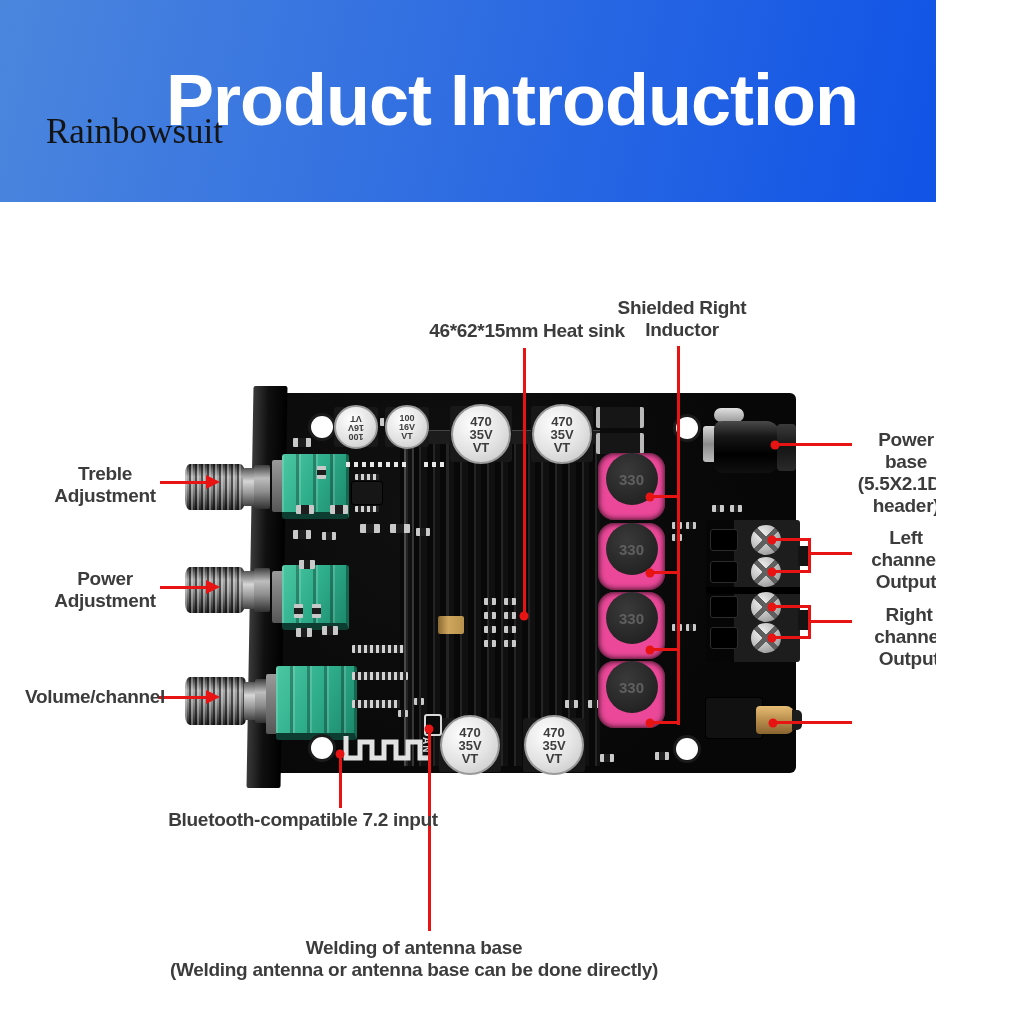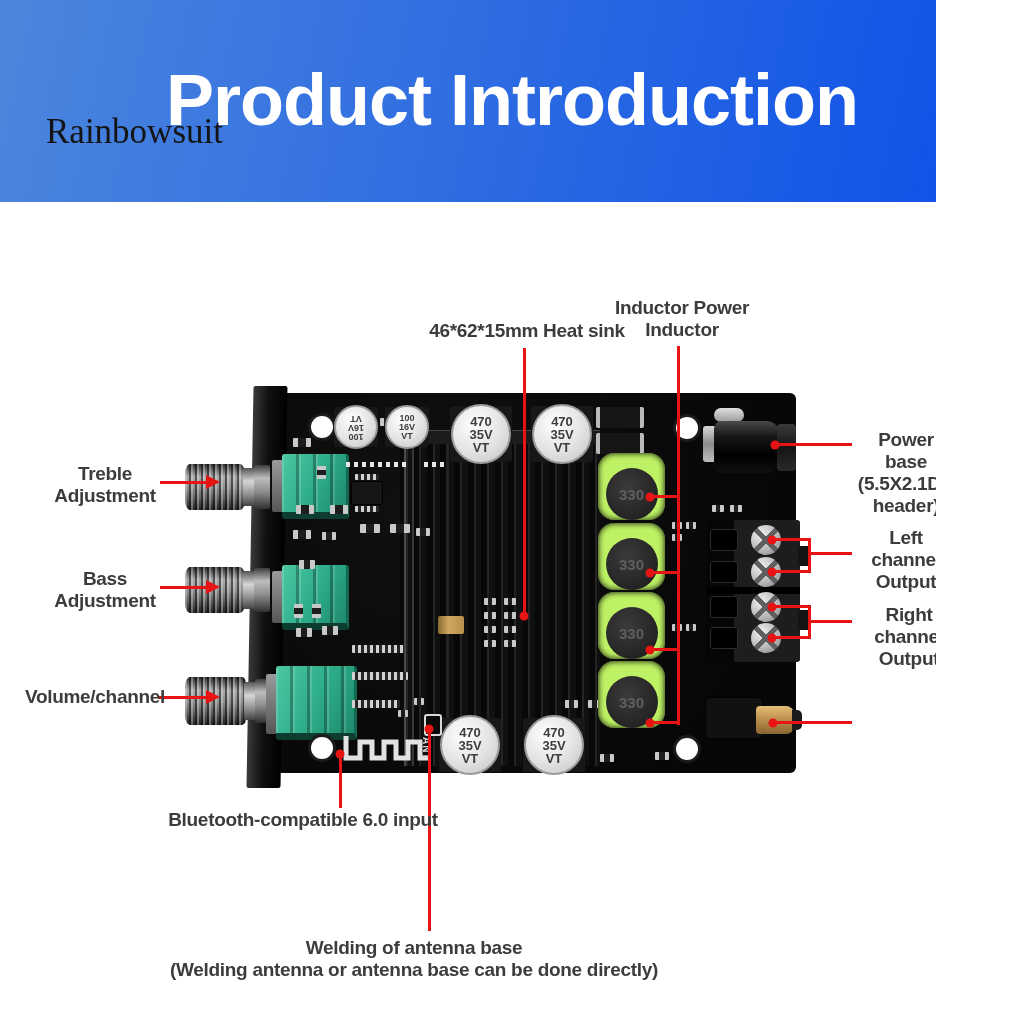--- a/index.html
+++ b/index.html
@@ -66,22 +66,22 @@
   .cap{position:absolute;border-radius:50%;transform:translate(-50%,-50%);z-index:6;
        background:radial-gradient(circle at 38% 32%,#ffffff,#e2e2e2 55%,#c2c2c2 100%);
        border:2px solid #9a9a9a;display:flex;align-items:center;justify-content:center;}
   .cap.big{width:56px;height:56px;}
   .cap.small{width:40px;height:40px;}
   .cap-text{white-space:pre-line;text-align:center;color:#3d3d3d;font-weight:700;}
   .cap.big .cap-text{font-size:13px;line-height:13px;}
   .cap.small .cap-text{font-size:9px;line-height:9px;}
   .flip{transform:translate(-50%,-50%) rotate(180deg);}
 
-  .ind{position:absolute;width:67px;height:67px;border-radius:16px;background:#bef264;
-       z-index:6;display:flex;align-items:flex-end;justify-content:center;
+  .ind{position:absolute;width:67px;height:67px;border-radius:16px;background:#ec4899;
+       z-index:6;display:flex;align-items:flex-start;justify-content:center;
        box-shadow:inset 0 0 6px #000;}
   .ind-core{width:52px;height:52px;border-radius:50%;
        background:radial-gradient(circle at 40% 35%,#3a3a3a,#242424 70%,#191919);
        display:flex;align-items:center;justify-content:center;
        color:#5f5f5f;font-size:15px;font-weight:700;}
 
   .comp{position:absolute;background:linear-gradient(90deg,#b9b9b9 0 9%,#161616 9% 91%,#b9b9b9 91%);
        border-radius:2px;z-index:5;}
   .smd{position:absolute;background:linear-gradient(90deg,#c9c9c9 0 30%,#1d1d1d 30% 70%,#c9c9c9 70%);
        border-radius:1px;z-index:5;}
@@ -305,34 +305,34 @@
   <div class="strip" style="left:352px;top:672px;width:56px;height:8px;"></div>
   <div class="strip" style="left:352px;top:700px;width:48px;height:8px;"></div>
   <div class="silk" style="left:346px;top:462px;width:60px;"></div>
   <div class="silk" style="left:424px;top:462px;width:24px;"></div>
 
   <div class="lbl" style="left:105px;top:463px;">Treble
 Adjustment</div>
   <div class="hline" style="left:160px;top:481px;width:46px;"></div>
   <div class="arrow-r" style="left:206px;top:482px;"></div>
 
-  <div class="lbl" style="left:105px;top:568px;">Bass
+  <div class="lbl" style="left:105px;top:568px;">Power
 Adjustment</div>
   <div class="hline" style="left:160px;top:586px;width:46px;"></div>
   <div class="arrow-r" style="left:206px;top:587px;"></div>
 
   <div class="lbl" style="left:95px;top:686px;">Volume/channel</div>
   <div class="hline" style="left:158px;top:696px;width:48px;"></div>
   <div class="arrow-r" style="left:206px;top:697px;"></div>
 
   <div class="lbl" style="left:527px;top:320px;">46*62*15mm Heat sink</div>
   <div class="vline" style="left:523px;top:348px;height:266px;"></div>
   <div class="dot" style="left:524px;top:616px;"></div>
 
-  <div class="lbl" style="left:682px;top:297px;">Inductor Power
+  <div class="lbl" style="left:682px;top:297px;">Shielded Right
 Inductor</div>
   <div class="vline" style="left:677px;top:346px;height:379px;"></div>
   <div class="hline" style="left:650px;top:495px;width:28px;"></div>
   <div class="dot" style="left:650px;top:497px;"></div>
   <div class="hline" style="left:650px;top:571px;width:28px;"></div>
   <div class="dot" style="left:650px;top:573px;"></div>
   <div class="hline" style="left:650px;top:648px;width:28px;"></div>
   <div class="dot" style="left:650px;top:650px;"></div>
   <div class="hline" style="left:650px;top:721px;width:28px;"></div>
   <div class="dot" style="left:650px;top:723px;"></div>
@@ -358,20 +358,20 @@
   <div class="dot" style="left:772px;top:638px;"></div>
   <div class="hline" style="left:773px;top:636px;width:38px;"></div>
   <div class="vline" style="left:808px;top:605px;height:34px;"></div>
   <div class="hline" style="left:808px;top:620px;width:44px;"></div>
 
   <div class="dot" style="left:773px;top:723px;"></div>
   <div class="hline" style="left:774px;top:721px;width:78px;"></div>
 
   <div class="dot" style="left:340px;top:754px;"></div>
   <div class="vline" style="left:339px;top:754px;height:54px;"></div>
-  <div class="lbl" style="left:303px;top:809px;">Bluetooth-compatible 6.0 input</div>
+  <div class="lbl" style="left:303px;top:809px;">Bluetooth-compatible 7.2 input</div>
 
   <div class="dot" style="left:429px;top:729px;"></div>
   <div class="vline" style="left:428px;top:729px;height:202px;"></div>
   <div class="lbl" style="left:414px;top:937px;">Welding of antenna base
 (Welding antenna or antenna base can be done directly)</div>
 
 </div>
 
 </body></html>

